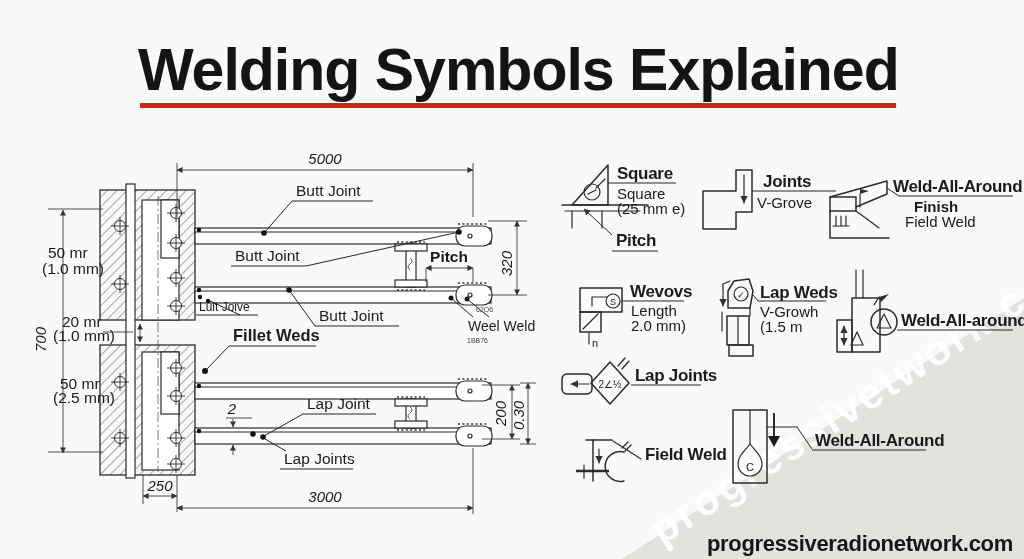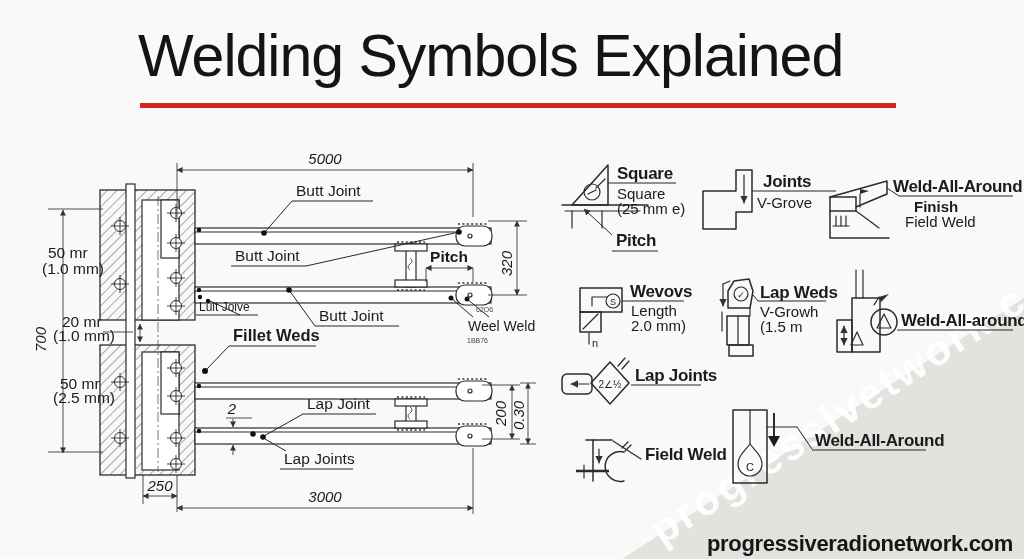--- a/index.html
+++ b/index.html
@@ -1,19 +1,19 @@
 <!DOCTYPE html>
 <html><head>
 <meta charset="utf-8">
 <style>
   html,body{margin:0;padding:0;}
   body{width:1024px;height:559px;position:relative;overflow:hidden;
        background:#f9f9f7;font-family:"Liberation Sans",sans-serif;}
   .stage{position:absolute;inset:0;}
-  .title{position:absolute;left:138px;top:22px;font-size:59px;font-weight:400;
+  .title{position:absolute;left:138px;top:36px;font-size:59px;font-weight:700;
          letter-spacing:-1px;color:#141414;white-space:nowrap;}
   .title-rule{position:absolute;left:140px;top:103px;width:756px;height:5px;background:#d2251c;}
   svg text{font-family:"Liberation Sans",sans-serif;fill:#1b1b1b;}
   .ti{font-style:italic;font-size:15px;}
   .tb{font-weight:bold;}
   .lbl{font-size:15.5px;}
   .lblb{font-size:16.5px;font-weight:bold;}
   .sm{font-size:12px;}
   .tiny{font-size:7px;fill:#454545;}
   .st{font-size:17px;font-weight:bold;letter-spacing:-0.3px;}

